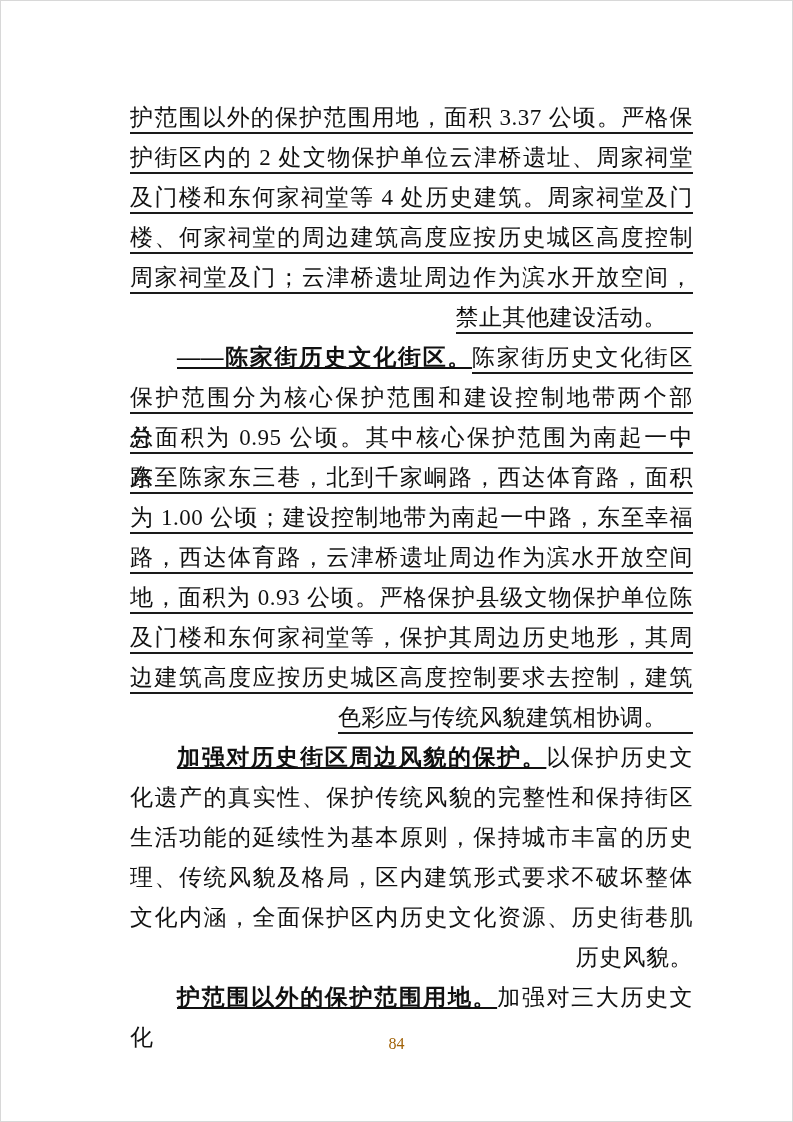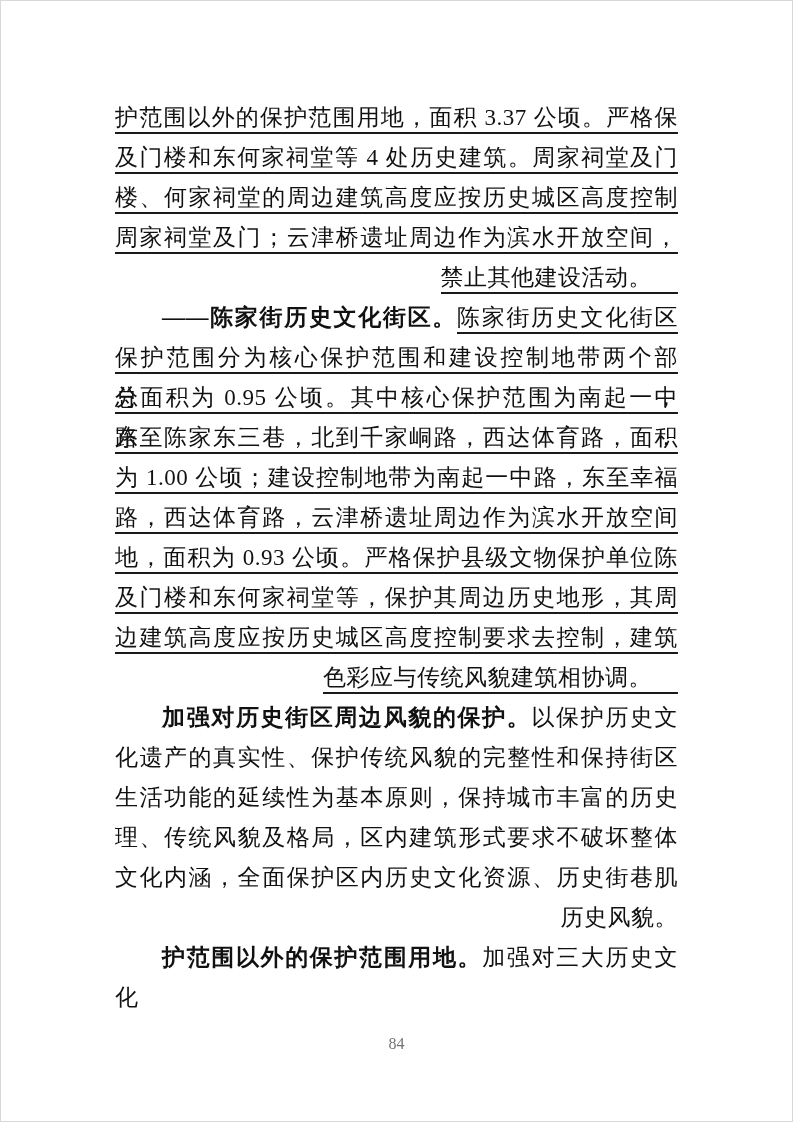--- a/index.html
+++ b/index.html
@@ -13,67 +13,69 @@
     height: 1122px;
     margin: 0 auto;
     background: #ffffff;
     box-shadow: inset 0 0 0 1px #d8d8d8;
     font-family: "Liberation Serif", "DejaVu Serif", serif;
     color: #111111;
     overflow: hidden;
   }
   .doc-body {
     position: absolute;
-    left: 115px;
+    left: 130px;
     top: 98px;
     width: 563px;
   }
   .line {
     height: 40px;
     line-height: 40px;
     font-size: 23px;
     text-align: right;
     letter-spacing: 0.5px;
   }
   .line.justify {
     text-align: justify;
     text-align-last: justify;
   }
   .line.indent {
     text-indent: 47px;
   }
   .seg.b {
     font-weight: 700;
+    text-decoration: underline;
   }
   .seg.u {
     border-bottom: 2px solid #1a1a1a;
     padding-bottom: 2px;
   }
   .seg.ext {
     padding-right: 26px;
   }
   .page-number {
     position: absolute;
     top: 1032px;
     left: 0;
     width: 100%;
     height: 24px;
     line-height: 24px;
     text-align: center;
     font-size: 16px;
-    color: #737373;
+    color: #a16207;
   }
 </style>
 </head>
 <body>
 
 <div class="page">
   <div class="doc-body" id="doc-body">
       <div>
         <div class="line justify"><span class="seg u">护范围以外的保护范围用地，面积 3.37 公顷。严格保</span></div>
+        <div class="line justify"><span class="seg u">护街区内的 2 处文物保护单位云津桥遗址、周家祠堂</span></div>
         <div class="line justify"><span class="seg u">及门楼和东何家祠堂等 4 处历史建筑。周家祠堂及门</span></div>
         <div class="line justify"><span class="seg u">楼、何家祠堂的周边建筑高度应按历史城区高度控制</span></div>
         <div class="line justify"><span class="seg u">周家祠堂及门；云津桥遗址周边作为滨水开放空间，</span></div>
         <div class="line"><span class="seg u ext">禁止其他建设活动。</span></div>
       </div>
       <div>
         <div class="line justify indent"><span class="seg b">——陈家街历史文化街区。</span><span class="seg u">陈家街历史文化街区</span></div>
         <div class="line justify"><span class="seg u">保护范围分为核心保护范围和建设控制地带两个部分，</span></div>
         <div class="line justify"><span class="seg u">总面积为 0.95 公顷。其中核心保护范围为南起一中路，</span></div>
         <div class="line justify"><span class="seg u">东至陈家东三巷，北到千家峒路，西达体育路，面积</span></div>

